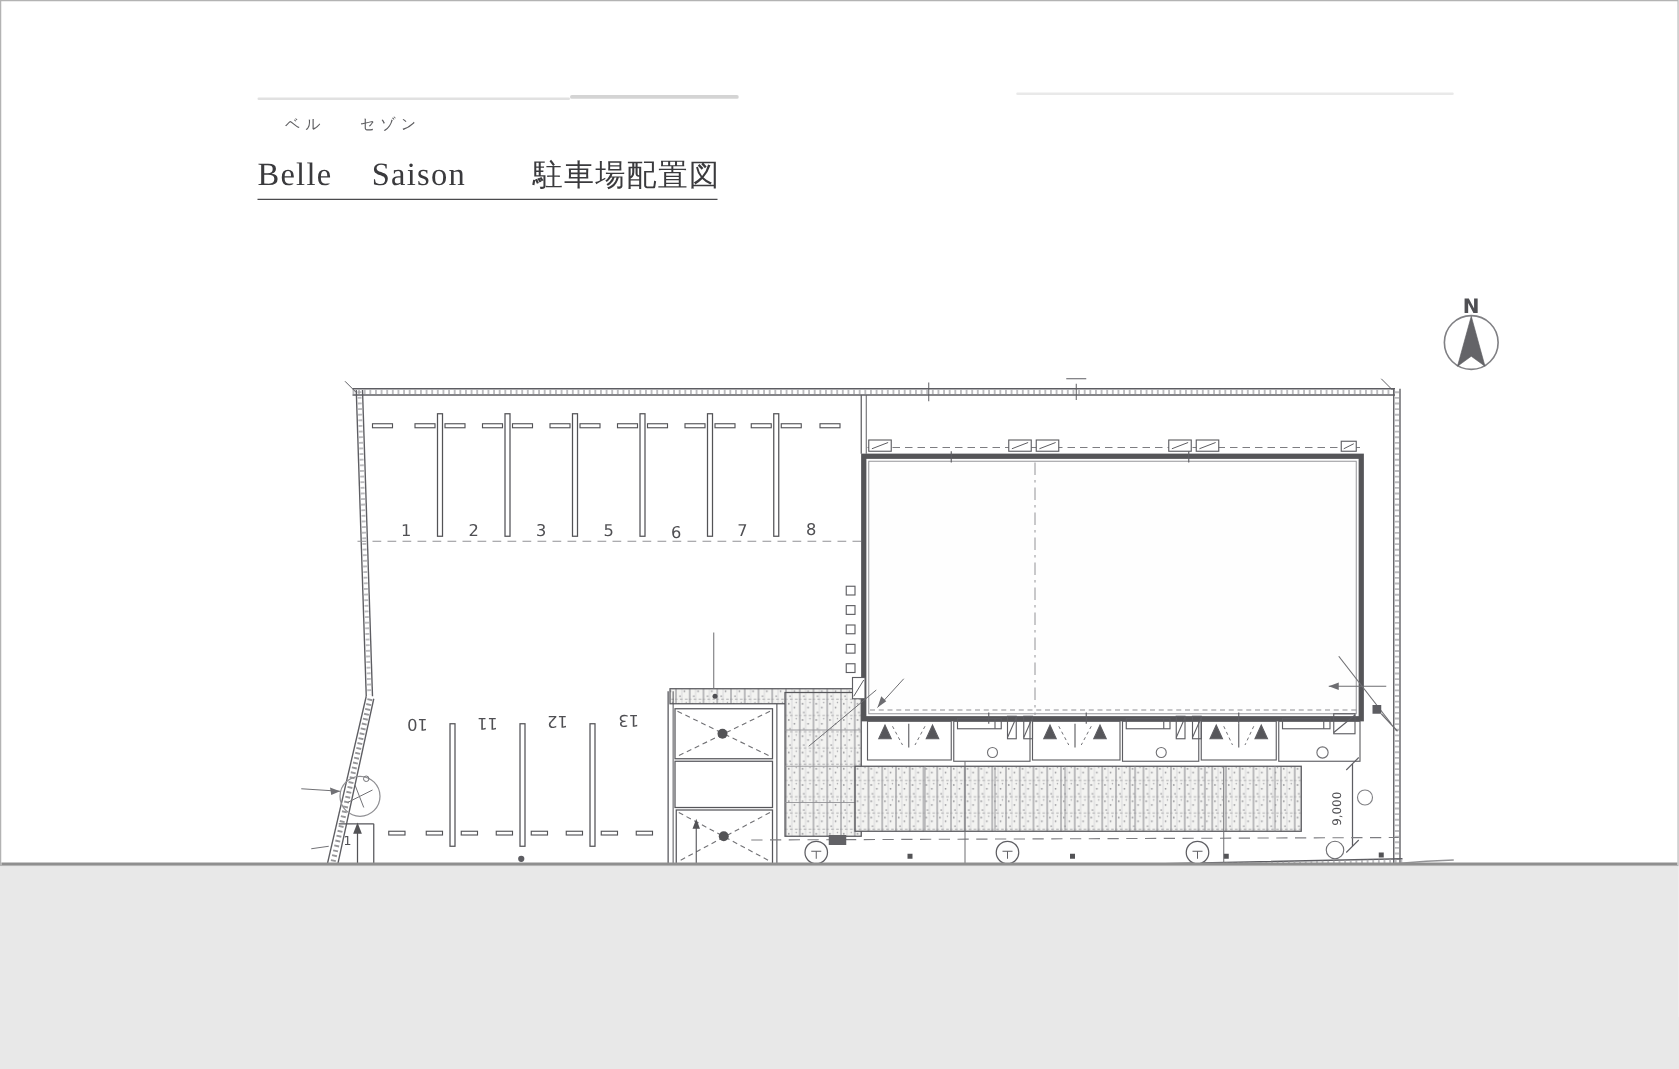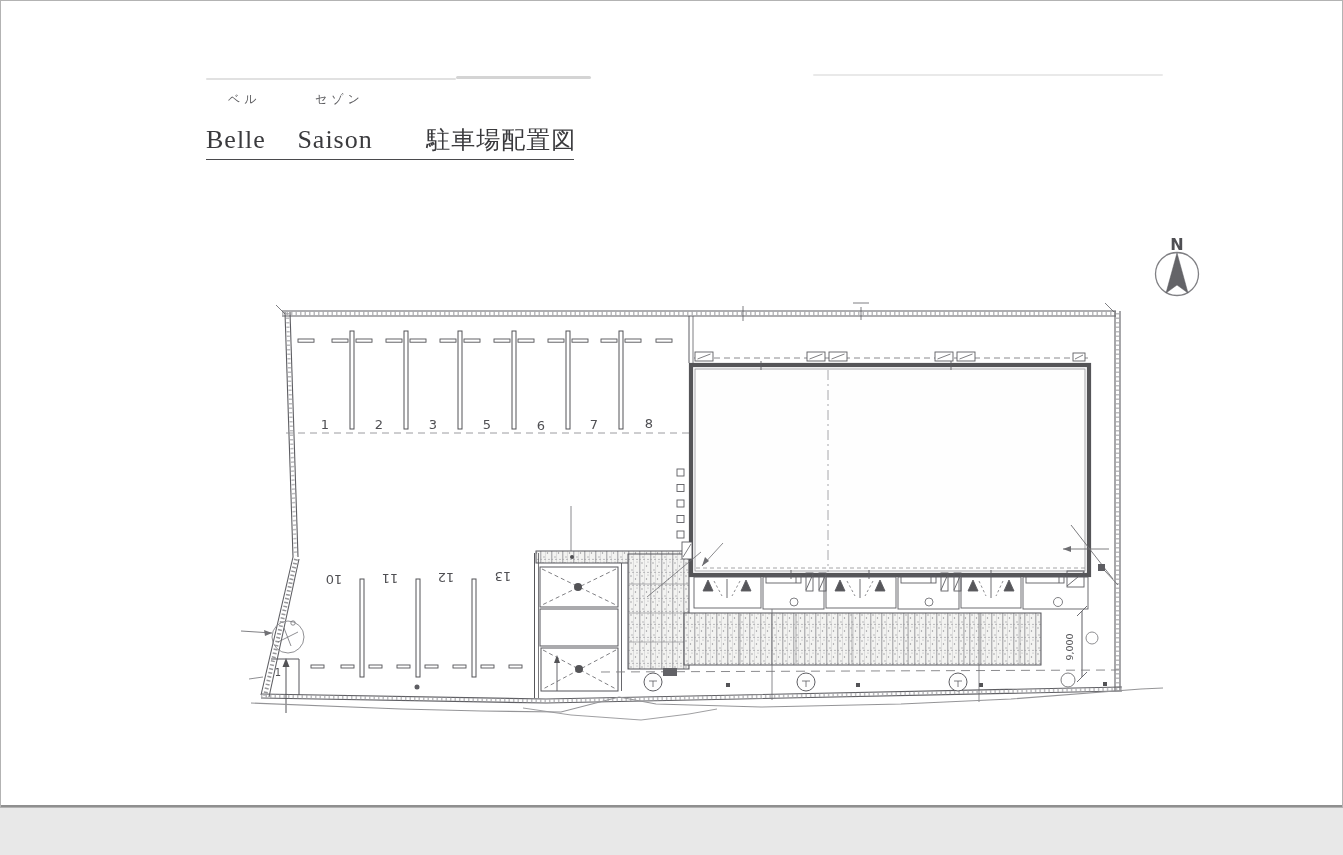--- a/index.html
+++ b/index.html
@@ -1,17 +1,17 @@
 <!DOCTYPE html>
 <html><head>
 <meta charset="utf-8">
 <style>
   html,body{margin:0;padding:0;background:#e8e8e8;}
   .page{
-    position:relative; width:1343px; height:808px; margin:0 auto;
+    position:relative; width:1343px; height:693px; margin:0 auto;
     background:#ffffff; border:1px solid #b3b3b3; box-sizing:border-box;
     font-family:"Liberation Serif", serif; overflow:hidden;
   }
   .scanline{position:absolute; background:#c9c9c9; border-radius:2px;}
   .title-block{position:absolute; left:205px; top:90px; width:420px;}
   .furigana-row{position:relative; height:17px;}
   .furi{
     position:absolute; top:0; font-family:"Liberation Serif", serif;
     font-size:12px; letter-spacing:4px; color:#5d5d60;
   }
@@ -30,21 +30,21 @@
 
 <div class="page">
 
   <div class="scanline" style="left:205px;top:77px;width:250px;height:2px;opacity:.55;"></div>
   <div class="scanline" style="left:455px;top:75px;width:135px;height:3px;opacity:.8;"></div>
   <div class="scanline" style="left:812px;top:73px;width:350px;height:2px;opacity:.4;"></div>
 
   <div class="title-block">
     <div class="furigana-row">
       <span class="furi" style="left:22px">ベル</span>
-      <span class="furi" style="left:109px">セゾン</span>
+      <span class="furi" style="left:82px">セゾン</span>
     </div>
     <div class="title-row">
       <span>Belle</span>
       <span style="margin-left:24px">Saison</span>
       <span class="title-jp" style="margin-left:46px">駐車場配置図</span>
     </div>
     <div class="title-underline"></div>
   </div>
 
   <svg class="plan" width="1343" height="855" viewBox="0 0 1343 855">

